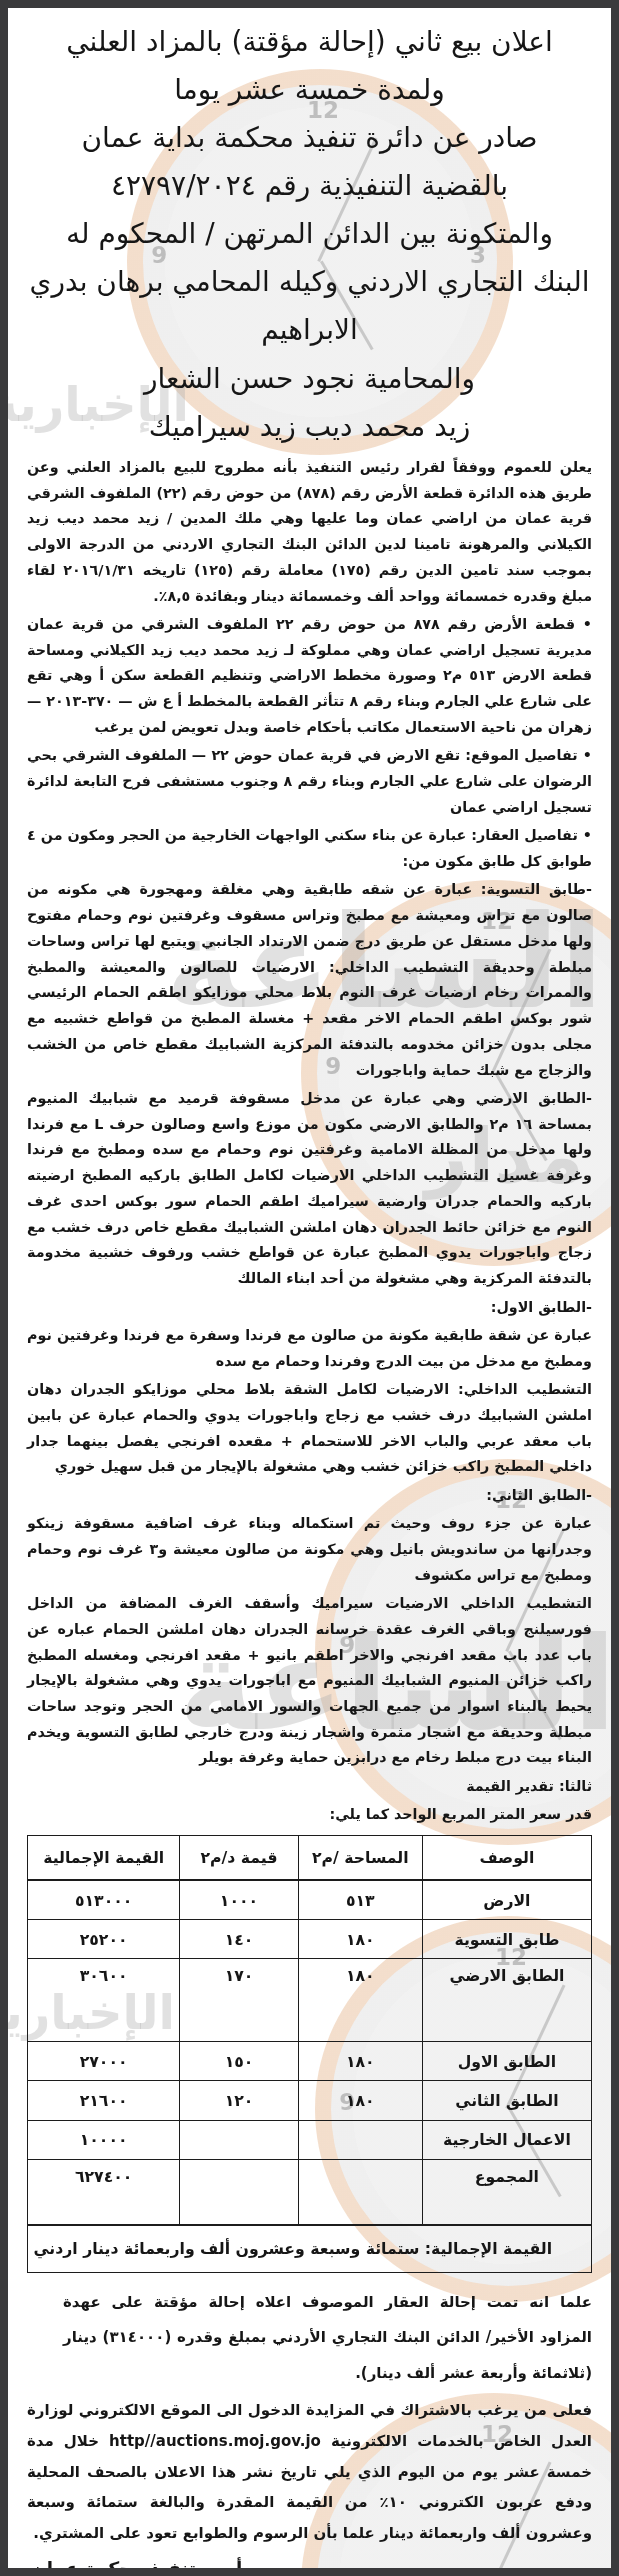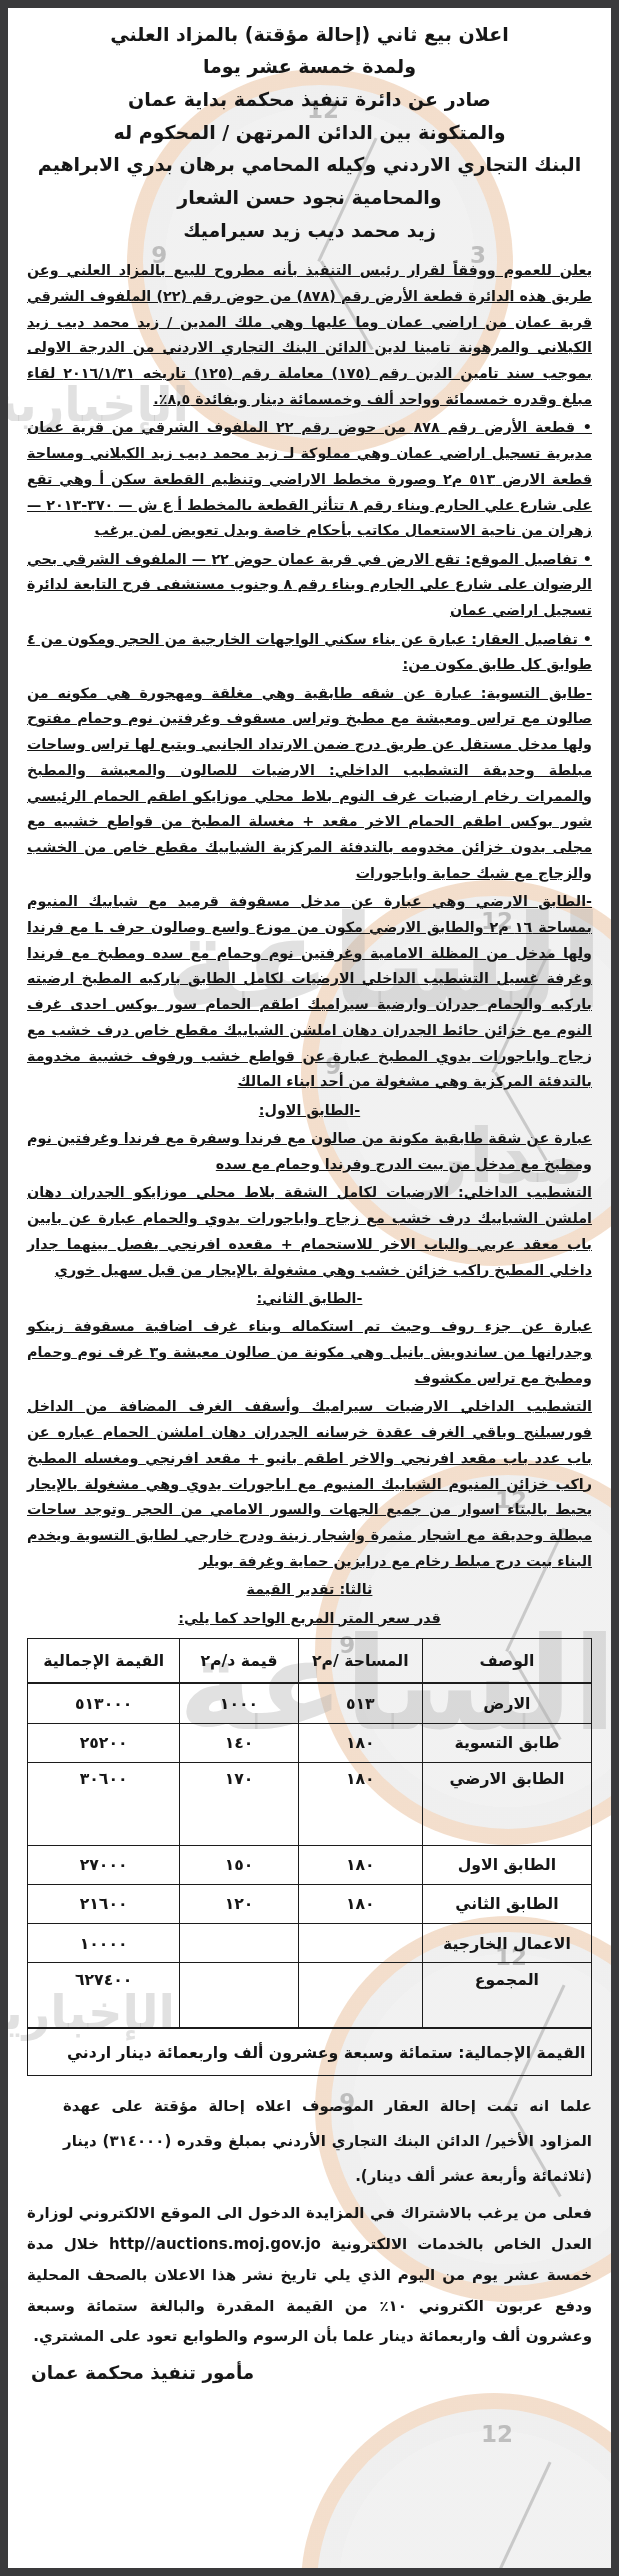--- a/index.html
+++ b/index.html
@@ -30,48 +30,48 @@
   .wm-text{
     position:absolute;
     color:rgba(176,176,176,.38);
     font-weight:bold;
     letter-spacing:1.4px;
     white-space:nowrap;
   }
   
   .content{position:relative;z-index:1;padding:9.5px 19px 0 19px;}
   .header-line{
-    font-size:19px;font-weight:bold;text-align:center;line-height:1.72;
-  }
-  .body-blocks{margin-top:12px;text-decoration:underline;}
+    font-size:28px;font-weight:normal;text-align:center;line-height:1.72;
+  }
+  .body-blocks{margin-top:4px;}
   .block{
     font-size:14.3px;font-weight:bold;
     line-height:1.8;
     text-align:justify;
     margin:0 0 2.7px 0;
   }
   .block-bullet::before{content:"• ";}
-  .block-heading{text-align:center;}
+  .block-heading{text-align:right;}
   .block-p{}
   
   table.valuation{
     width:100%;border-collapse:collapse;margin-top:6.8px;
     font-size:15.7px;font-weight:bold;
   }
   table.valuation th, table.valuation td{
     border:1.4px solid #1c1c1c;
     text-align:center;vertical-align:middle;
     padding:4.1px 5.5px;
   }
   table.valuation th{height:35px;border-bottom:2.7px double #1c1c1c;}
   table.valuation td{height:30px;}
   table.valuation tr.tall td{height:71px;vertical-align:top;padding-top:6.8px;}
   table.valuation tr.sum td{height:53px;vertical-align:top;padding-top:6.8px;}
   table.valuation td.total-cell{
-    text-align:right;font-size:15.7px;height:38px;border-top:2.7px double #1c1c1c;
+    text-align:left;font-size:15.7px;height:38px;border-top:2.7px double #1c1c1c;
   }
   col.c-desc{width:30%;} col.c-area{width:22%;} col.c-unit{width:21%;} col.c-total{width:27%;}
   
   .closing-1{font-size:15px;font-weight:bold;line-height:2.35;text-align:justify;margin-top:12.3px;margin-left:36px;}
   .closing-2{font-size:15px;font-weight:bold;line-height:2.05;text-align:justify;margin-top:4.1px;}
   .url{direction:ltr;unicode-bidi:embed;font-family:"DejaVu Sans",sans-serif;}
   .signature{
     font-size:18.4px;font-weight:bold;text-align:left;
     margin-top:9.5px;padding-left:4.1px;
   }
@@ -126,20 +126,21 @@
   <div class="content">
 
     <div class="header">
 
         <div class="header-line">اعلان بيع ثاني (إحالة مؤقتة) بالمزاد العلني</div>
 
         <div class="header-line">ولمدة خمسة عشر يوما</div>
 
         <div class="header-line">صادر عن دائرة تنفيذ محكمة بداية عمان</div>
 
+        <div class="header-line">بالقضية التنفيذية رقم ٤٢٧٩٧/٢٠٢٤</div>
 
         <div class="header-line">والمتكونة بين الدائن المرتهن / المحكوم له</div>
 
         <div class="header-line">البنك التجاري الاردني وكيله المحامي برهان بدري الابراهيم</div>
 
         <div class="header-line">والمحامية نجود حسن الشعار</div>
 
 
         <div class="header-line">زيد محمد ديب زيد سيراميك</div>
       </div>

